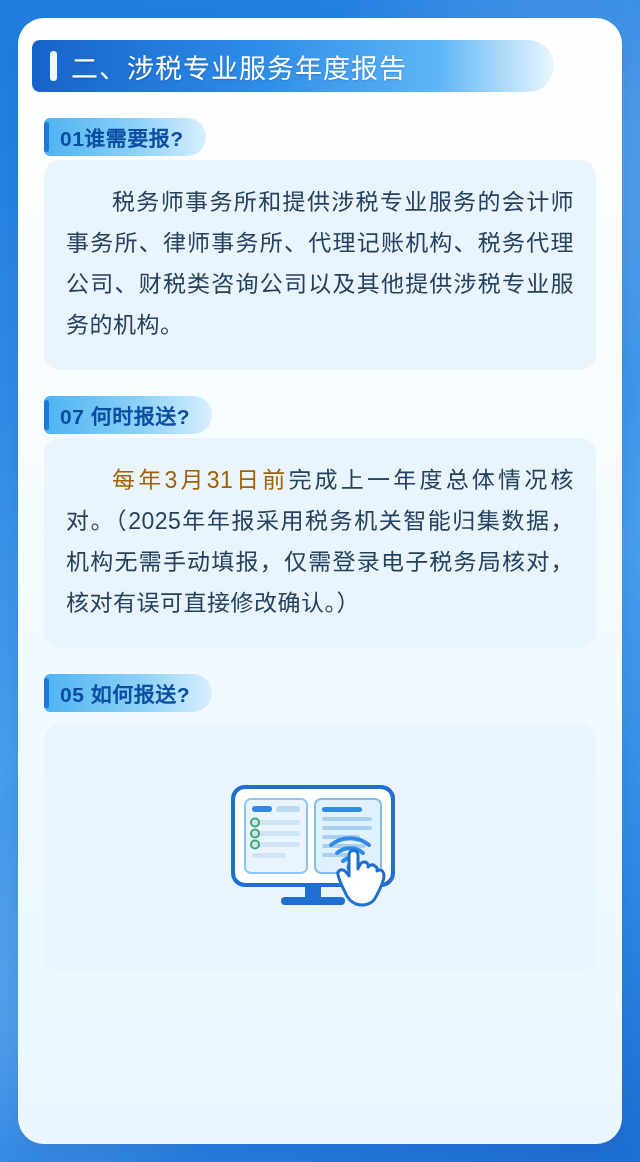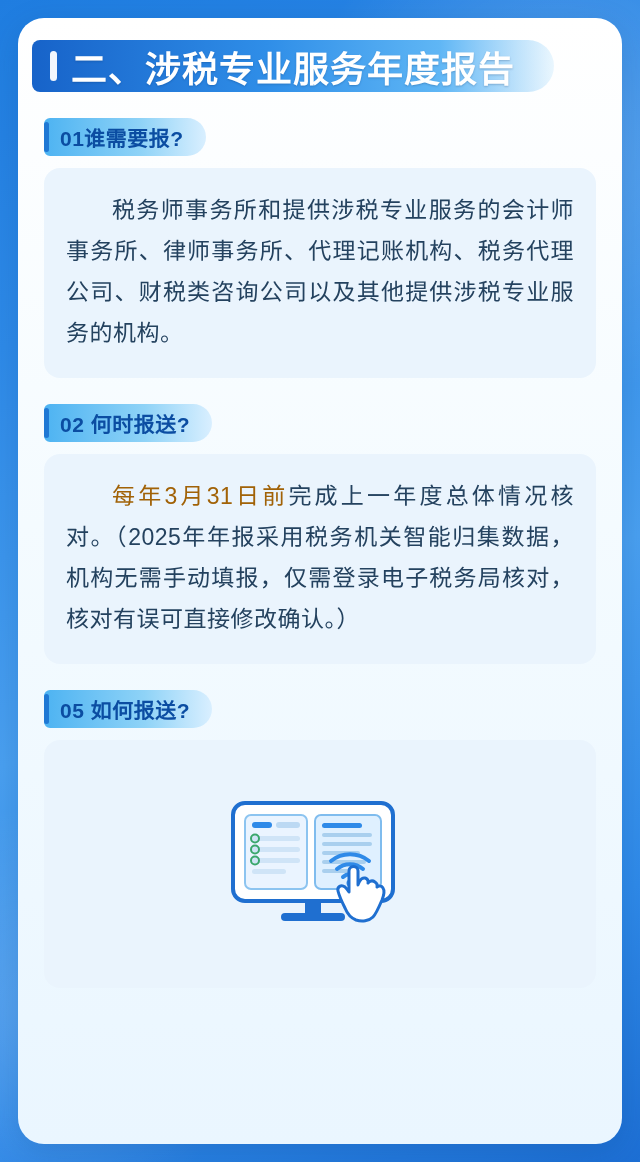--- a/index.html
+++ b/index.html
@@ -59,22 +59,22 @@
   .section-banner .bar {
     width: 7px;
     height: 30px;
     background: #ffffff;
     border-radius: 4px;
     margin-left: 18px;
     opacity: 0.95;
   }
   .section-banner .title {
     color: #ffffff;
-    font-size: 36px;
-    font-weight: bold;
+    font-size: 27px;
+    font-weight: normal;
     letter-spacing: 1px;
     margin-left: 14px;
     text-shadow: 0 1px 2px rgba(0, 40, 90, 0.25);
     white-space: nowrap;
   }
 
   
   .qblock {
     margin: 26px 26px 0 26px;
   }
@@ -96,21 +96,21 @@
   }
   .qtag .qtag-text {
     color: #0b4da2;
     font-size: 21px;
     font-weight: bold;
     letter-spacing: 0.5px;
     white-space: nowrap;
   }
 
   .qcard {
-    margin-top: 12px;
+    margin-top: 4px;
     background: #eaf4fd;
     border-radius: 16px;
     padding: 22px 22px 24px 22px;
     color: #24425f;
     font-size: 23px;
     line-height: 1.78;
     letter-spacing: 0.5px;
     text-align: justify;
   }
   .qcard p {
@@ -165,21 +165,21 @@
       <span class="qtag-text">01谁需要报?</span>
     </div>
     <div class="qcard">
       <p>税务师事务所和提供涉税专业服务的会计师事务所、律师事务所、代理记账机构、税务代理公司、财税类咨询公司以及其他提供涉税专业服务的机构。</p>
     </div>
   </div>
 
   <div class="qblock">
     <div class="qtag">
       <span class="qtag-bar"></span>
-      <span class="qtag-text">02 何时报送?</span>
+      <span class="qtag-text">07 何时报送?</span>
     </div>
     <div class="qcard">
       <p><span class="hl">每年3月31日前</span><span>完成上一年度总体情况核对。（2025年年报采用税务机关智能归集数据，机构无需手动填报，仅需登录电子税务局核对，核对有误可直接修改确认。）</span></p>
     </div>
   </div>
 
   <div class="qblock">
     <div class="qtag">
       <span class="qtag-bar"></span>
       <span class="qtag-text">05 如何报送?</span>

